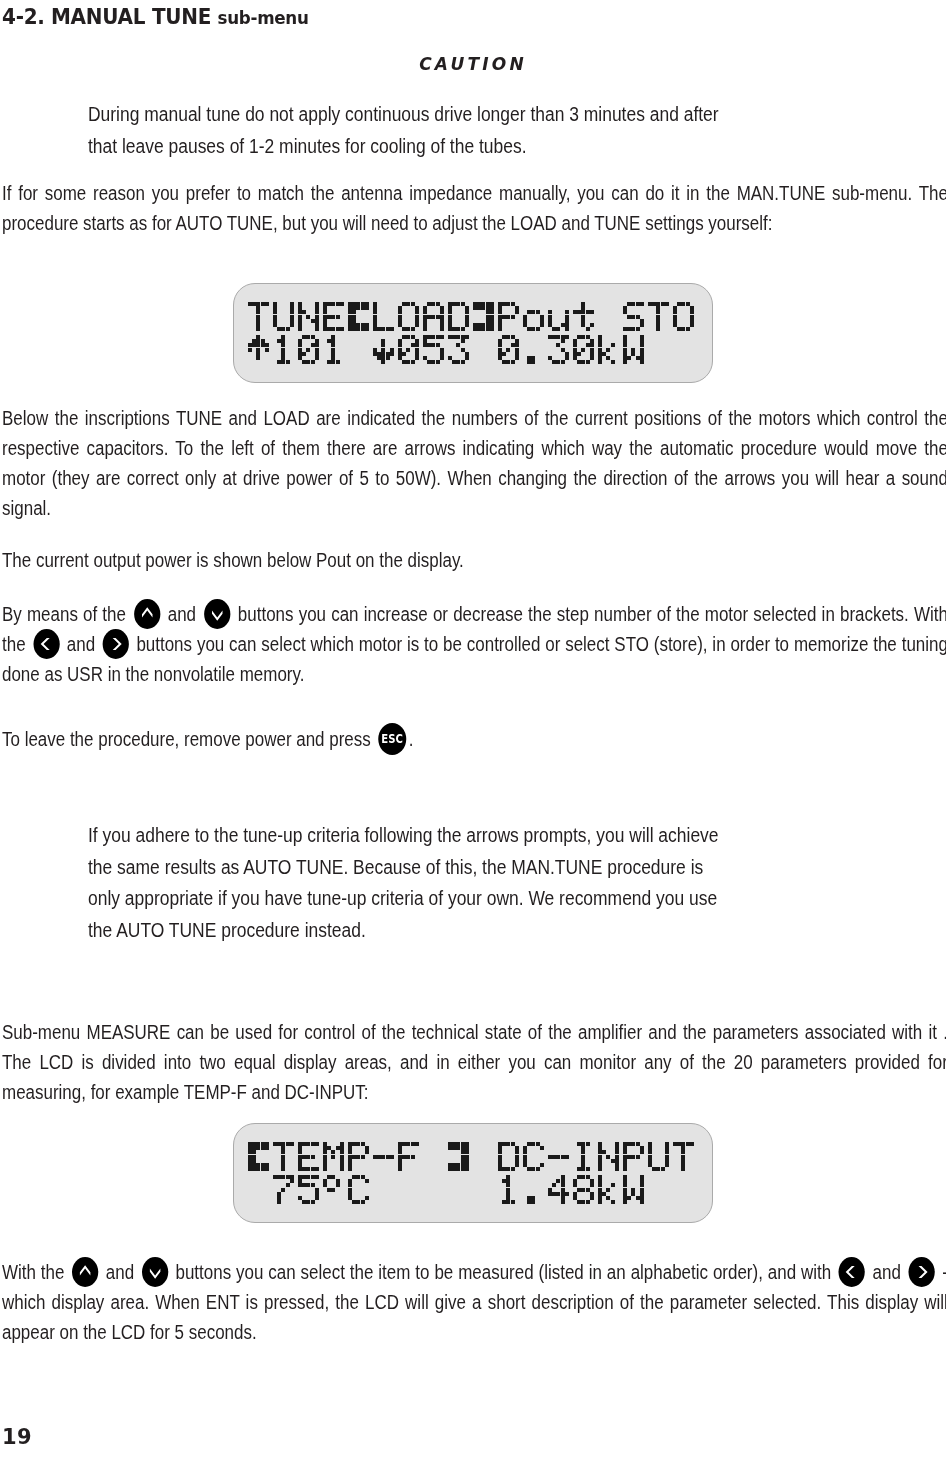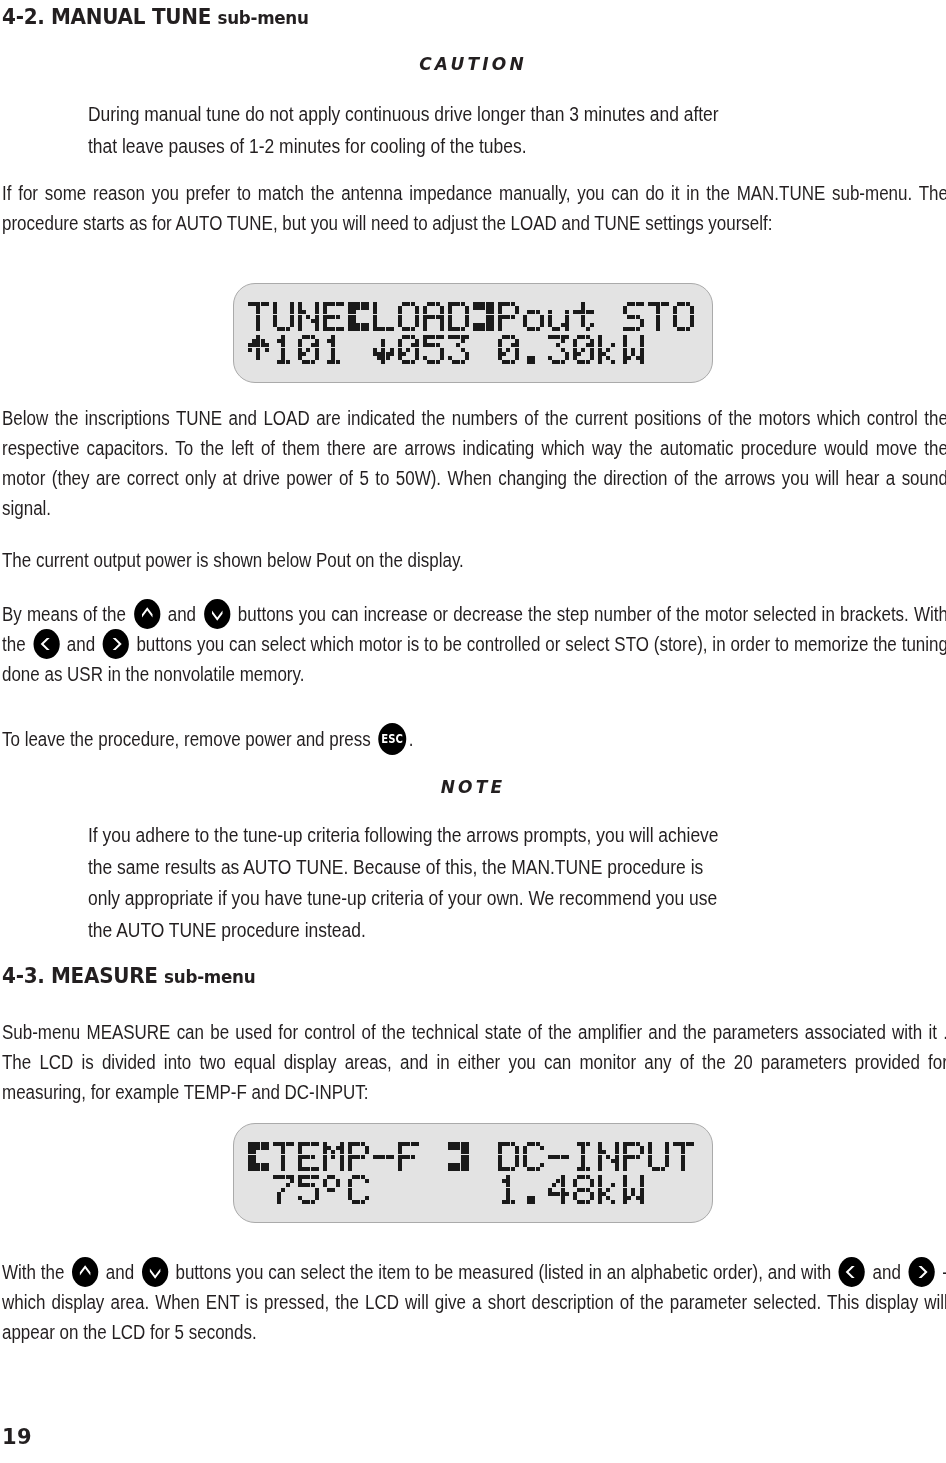--- a/index.html
+++ b/index.html
@@ -763,38 +763,30 @@
 
   <div style="position:absolute; left:2px; top:723px; width:946px;">
     <p class="body-text nojustify">
       <span>To leave the procedure, remove power and press</span>
       <span class="btn esc">
         <span>ESC</span>
       </span><span>.</span>
     </p>
   </div>
 
-  <div style="position:absolute; left:0px; top:777px; width:946px;" class="centered-label">NOTE</div>
 
   <div style="position:absolute; left:88px; top:820px;">
     <div class="indent-block">
       <div>If you adhere to the tune-up criteria following the arrows prompts, you will achieve</div>
       <div>the same results as AUTO TUNE. Because of this, the MAN.TUNE procedure is</div>
       <div>only appropriate if you have tune-up criteria of your own. We recommend you use</div>
       <div>the AUTO TUNE procedure instead.</div>
     </div>
   </div>
 
-  <div style="position:absolute; left:2px; top:963px;">
-    <div class="section-heading">
-      <span class="big">4-3.</span>
-      <span class="big">MEASURE</span>
-      <span class="small">sub-menu</span>
-    </div>
-  </div>
 
   <div style="position:absolute; left:2px; top:1017px; width:946px;">
     <p class="body-text">Sub-menu MEASURE can be used for control of the technical state of the amplifier and the parameters associated with it . The LCD is divided into two equal display areas, and in either you can monitor any of the 20 parameters provided for measuring, for example TEMP-F and DC-INPUT:</p>
   </div>
 
   <div style="position:absolute; left:0px; top:1123px; width:946px;">
     <div class="lcd">
       <div class="lcd-rows">
         <div class="lcd-row" id="lcd2-row1">
             <span class="glyph">

